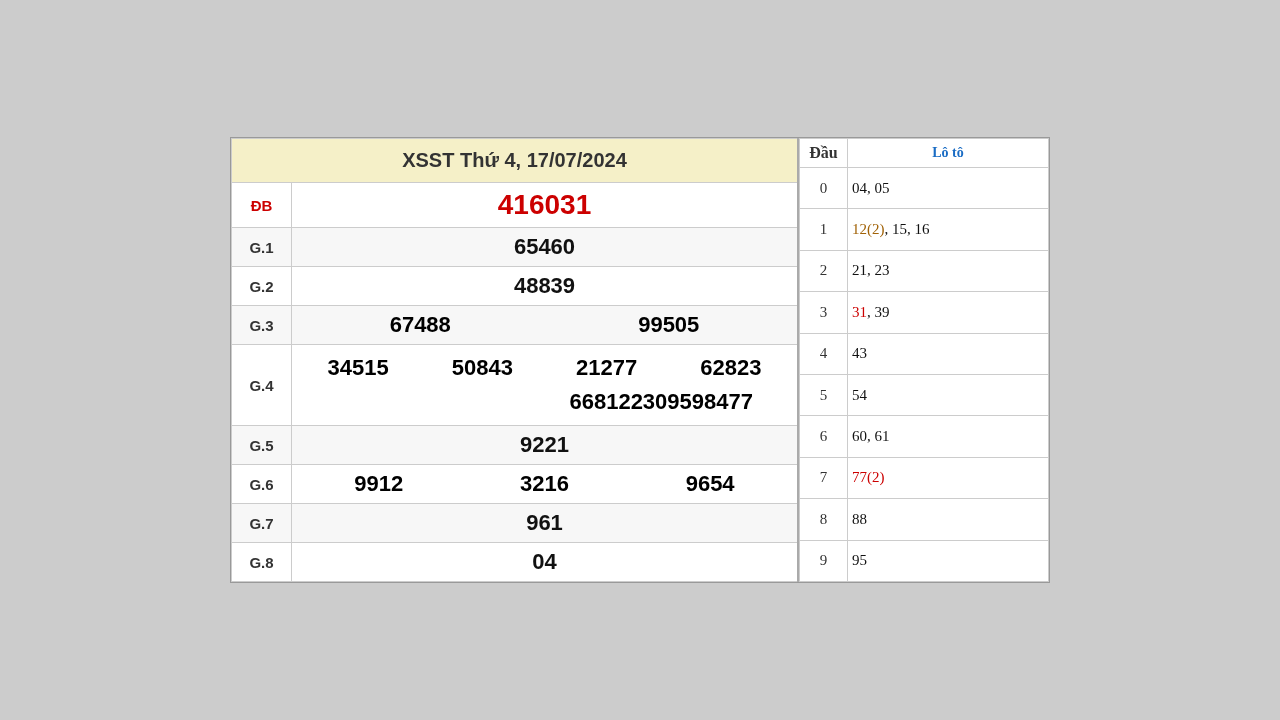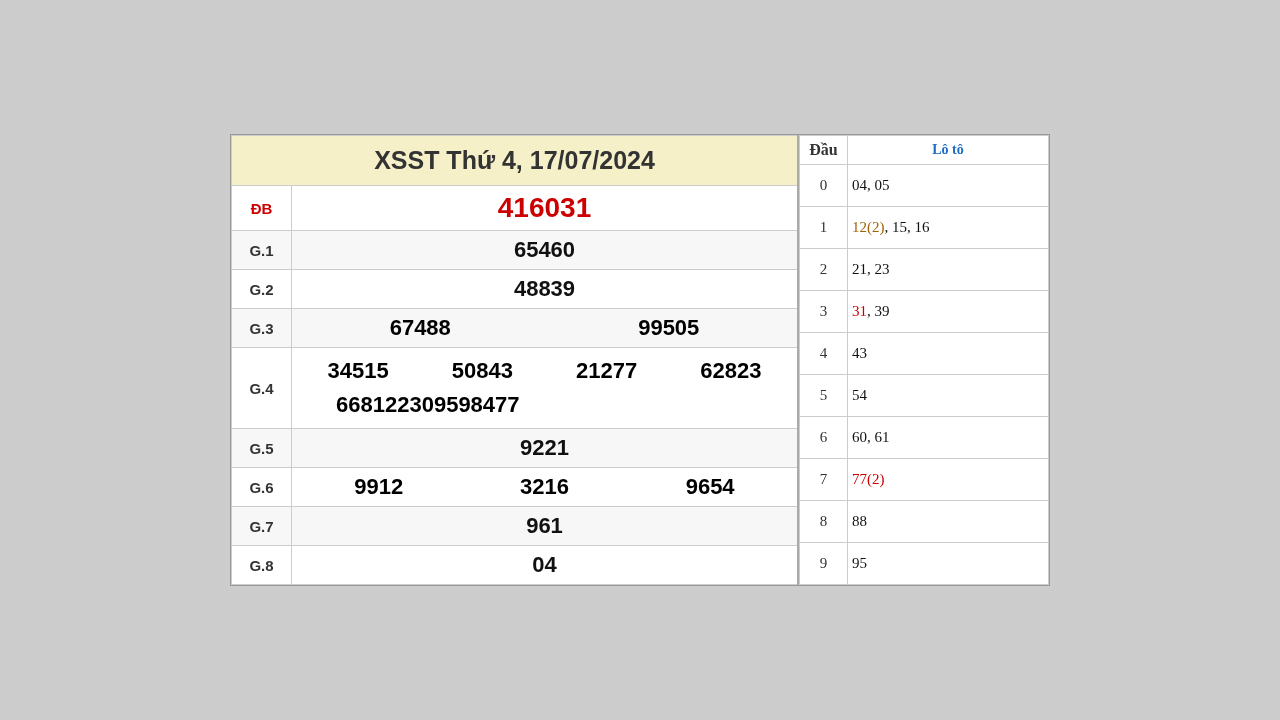--- a/index.html
+++ b/index.html
@@ -23,21 +23,21 @@
       border-collapse: collapse;
       border-right: 2px solid #aaa;
     }
     .left-table th, .left-table td {
       border: 1px solid #ccc;
       text-align: center;
       padding: 6px 4px;
     }
     .title-row th {
       background: #f5f0c8;
-      font-size: 25px;
+      font-size: 20px;
       font-weight: bold;
       color: #333;
       padding: 10px;
     }
     .label-cell {
       color: #333;
       font-size: 15px;
       font-weight: bold;
       width: 60px;
       background: #f9f9f9;
@@ -132,21 +132,21 @@
         </tr>
         <tr class="even-row">
           <td class="label-cell">G.4</td>
           <td>
             <div style="display: flex; justify-content: space-around; font-size: 22px; font-weight: bold; padding: 4px 0px;">
               <span>34515</span>
               <span>50843</span>
               <span>21277</span>
               <span>62823</span>
             </div>
-            <div style="display: flex; justify-content: flex-start; font-size: 22px; font-weight: bold; padding: 4px 0px;">
+            <div style="display: flex; justify-content: flex-end; font-size: 22px; font-weight: bold; padding: 4px 0px;">
               <span style="margin-left: 40px;">66812</span>
               <span>23095</span>
               <span style="margin-right: 40px;">98477</span>
             </div>
           </td>
         </tr>
         <tr class="odd-row">
           <td class="label-cell">G.5</td>
           <td class="value-cell">9221</td>
         </tr>

